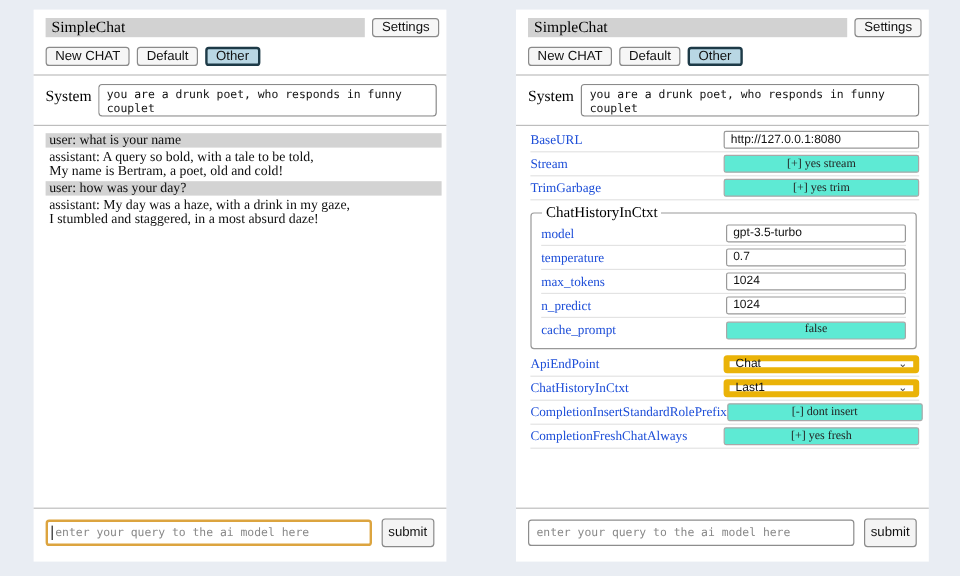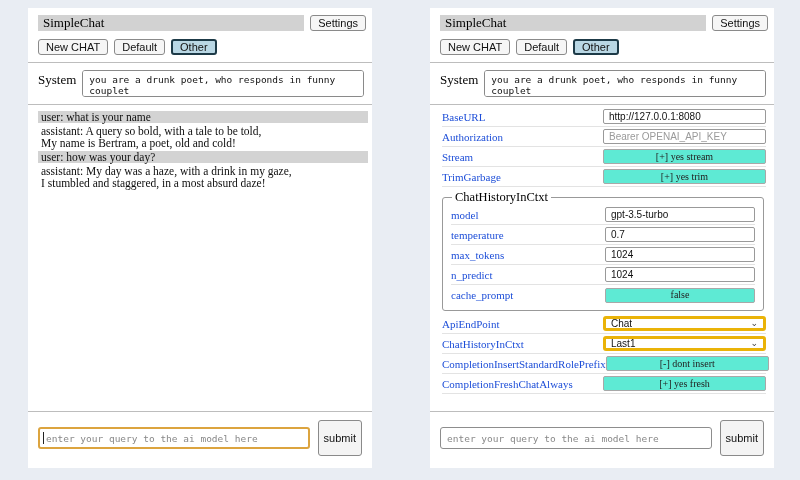--- a/index.html
+++ b/index.html
@@ -61,21 +61,21 @@
   .query-input {
     width:100%; height:22px; border:1px solid #8d8d8d; border-radius:3px;
     font-family:"DejaVu Sans Mono", monospace; font-size:9.5px;
     padding:0 6px; color:#444; outline:none; background:#fff;
   }
   .query-input::placeholder { color:#888; }
   #left-panel .query-input { border:2px solid var(--focus-border, #dca43f); }
   .text-caret { position:absolute; left:5px; top:5px; width:1px; height:12px; background:#222; }
   .submit-btn {
     font-family:"Liberation Sans", sans-serif; font-size:11px; color:#111;
-    height:36px; padding:0 5px; border:1px solid #8a8a8a; border-radius:3px; background:#f4f4f4;
+    height:24px; padding:0 5px; border:1px solid #8a8a8a; border-radius:3px; background:#f4f4f4;
   }
 
   
   .settings-list { margin:2px 8px 0 12px; }
   .srow {
     display:flex; align-items:center; justify-content:space-between;
     height:20px; border-bottom:1px solid #e3e3e3;
   }
   .srow-label { font-size:11px; color:#1d4ed8; white-space:nowrap; }
   .ctl { width:163px; flex:0 0 163px; }
@@ -84,21 +84,21 @@
     font-family:"Liberation Sans", sans-serif; font-size:10px;
     padding:0 5px; color:#111; outline:none;
   }
   input.ctl::placeholder { color:#9a9a9a; }
   button.ctl {
     height:15px; border:1px solid #a8a8a8; border-radius:2px; background:#5eead4;
     font-family:Liberation Serif, serif; font-size:10px; color:#222;
     line-height:12px; padding:0;
   }
   .select {
-    height:15px; border:3px solid #eab308; border-radius:3px; background:#fff;
+    height:15px; border:5px solid #eab308; border-radius:3px; background:#fff;
     font-family:"Liberation Sans", sans-serif; font-size:10px; color:#111;
     display:flex; align-items:center; justify-content:space-between; padding:0 5px;
   }
   .select .caret { font-size:9px; color:#444; line-height:1; }
 
   fieldset.aro {
     border:1px solid #999; border-radius:3px;
     margin:3px 2px 3px 0; padding:0 8px 5px 8px;
   }
   fieldset.aro legend { font-size:12.5px; padding:0 3px; margin-left:1px; color:#000; }
@@ -174,24 +174,20 @@
 
   <hr class="sep">
 
   <div class="settings-list">
 
     <div class="srow">
       <span class="srow-label">BaseURL</span>
       <input class="ctl" value="http://127.0.0.1:8080" style="">
     </div>
 
-    <div class="srow">
-      <span class="srow-label">Authorization</span>
-      <input class="ctl" placeholder="Bearer OPENAI_API_KEY" style="">
-    </div>
 
     <div class="srow">
       <span class="srow-label">Stream</span>
       <button class="ctl">[+] yes stream</button>
     </div>
 
     <div class="srow">
       <span class="srow-label">TrimGarbage</span>
       <button class="ctl">[+] yes trim</button>
     </div>

